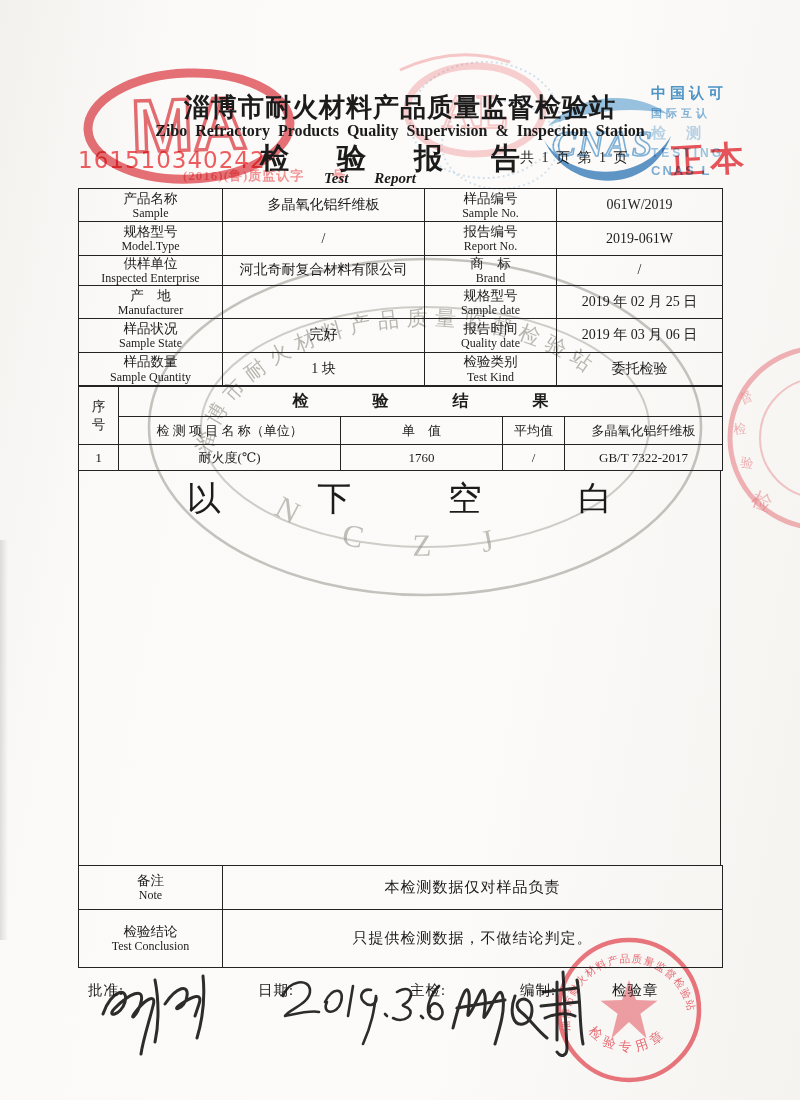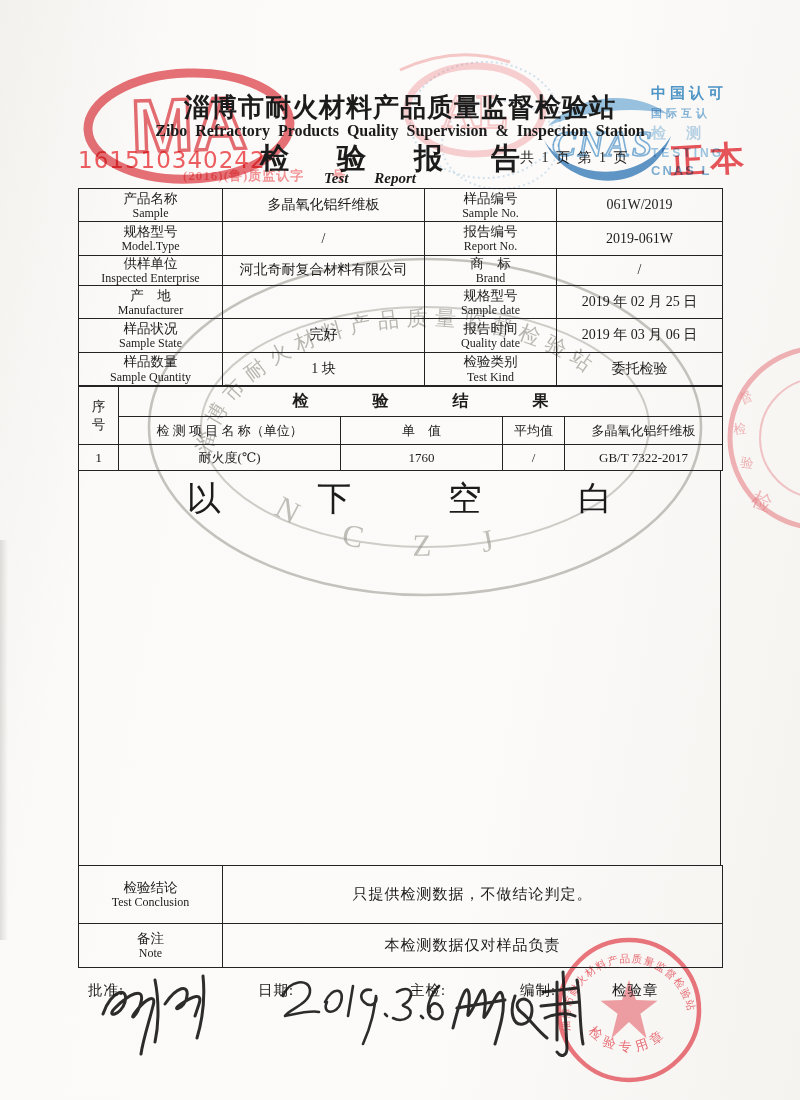--- a/index.html
+++ b/index.html
@@ -227,33 +227,33 @@
   <div class="abs blank-area">
     <div class="blank-note">以 下 空 白</div>
   </div>
 
   <table style="left:78px;top:865px;width:644px;">
     <colgroup>
         <col style="width:144px">
         <col style="width:500px">
       </colgroup>
     <tbody>
-        <tr style="height:58px">
+        <tr style="height:44px">
+      <td>
+        <div class="cn">备注</div>
+            <div class="en">Note</div>
+      </td>
+      <td class="concl-val">本检测数据仅对样品负责</td>
+    </tr>
+    <tr style="height:58px">
       <td>
         <div class="cn">检验结论</div>
             <div class="en">Test Conclusion</div>
       </td>
       <td class="concl-val">只提供检测数据，不做结论判定。</td>
-    </tr>
-    <tr style="height:44px">
-      <td>
-        <div class="cn">备注</div>
-            <div class="en">Note</div>
-      </td>
-      <td class="concl-val">本检测数据仅对样品负责</td>
     </tr>
   </tbody>
     </table>
 
   <div class="abs footer">
     <span class="f-approve">批准:</span>
     <span class="f-date">日期:</span>
     <span class="f-chief">主检:</span>
     <span class="f-compile">编制:</span>
     <span class="f-seal">检验章</span>

